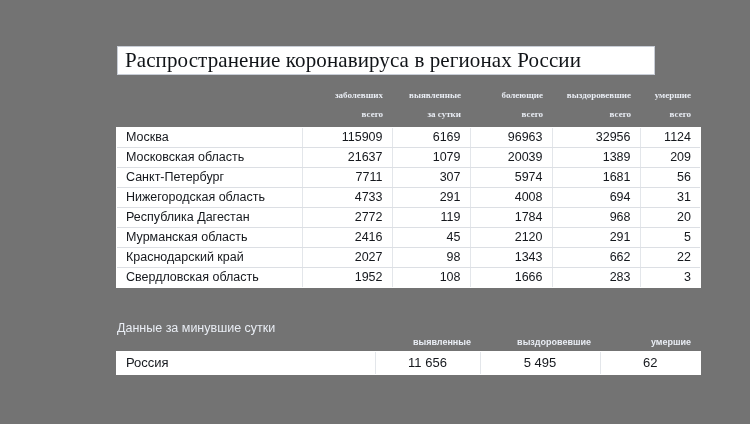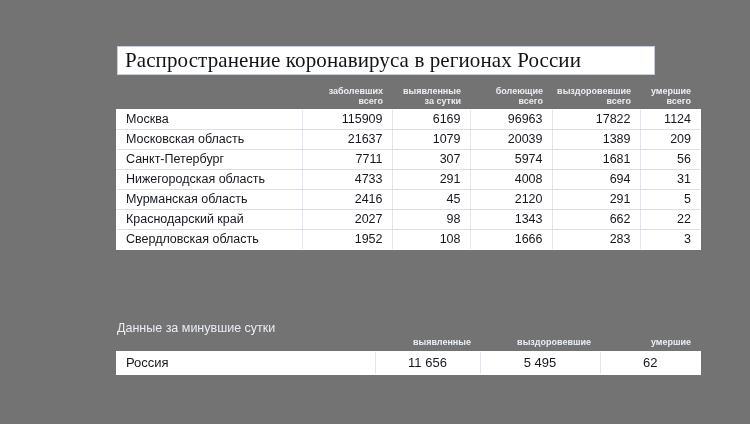--- a/index.html
+++ b/index.html
@@ -58,26 +58,27 @@
     border-collapse: collapse;
     table-layout: fixed;
   }
 
   
   .grid thead th {
     background: transparent;
     color: #e9edf4;
     font-size: 9px;
     font-weight: bold;
-    line-height: 10px;
+    line-height: 19px;
     text-align: right;
     padding: 0 9px 4px 0;
     vertical-align: bottom;
     white-space: pre-line;
     border: none;
+    font-family: Liberation Serif, serif;
   }
   .grid thead th.region-head {
     text-align: left;
   }
 
   .grid tbody tr {
     background: #ffffff;
   }
   .grid tbody td {
     height: 19px;
@@ -198,21 +199,21 @@
           <th>умершие
 всего</th>
         </tr>
       </thead>
       <tbody>
         <tr>
           <td class="region">Москва</td>
           <td>115909</td>
           <td>6169</td>
           <td>96963</td>
-          <td>17822</td>
+          <td>32956</td>
           <td>1124</td>
         </tr>
         <tr>
           <td class="region">Московская область</td>
           <td>21637</td>
           <td>1079</td>
           <td>20039</td>
           <td>1389</td>
           <td>209</td>
         </tr>
@@ -224,20 +225,28 @@
           <td>1681</td>
           <td>56</td>
         </tr>
         <tr>
           <td class="region">Нижегородская область</td>
           <td>4733</td>
           <td>291</td>
           <td>4008</td>
           <td>694</td>
           <td>31</td>
+        </tr>
+        <tr>
+          <td class="region">Республика Дагестан</td>
+          <td>2772</td>
+          <td>119</td>
+          <td>1784</td>
+          <td>968</td>
+          <td>20</td>
         </tr>
         <tr>
           <td class="region">Мурманская область</td>
           <td>2416</td>
           <td>45</td>
           <td>2120</td>
           <td>291</td>
           <td>5</td>
         </tr>
         <tr>

